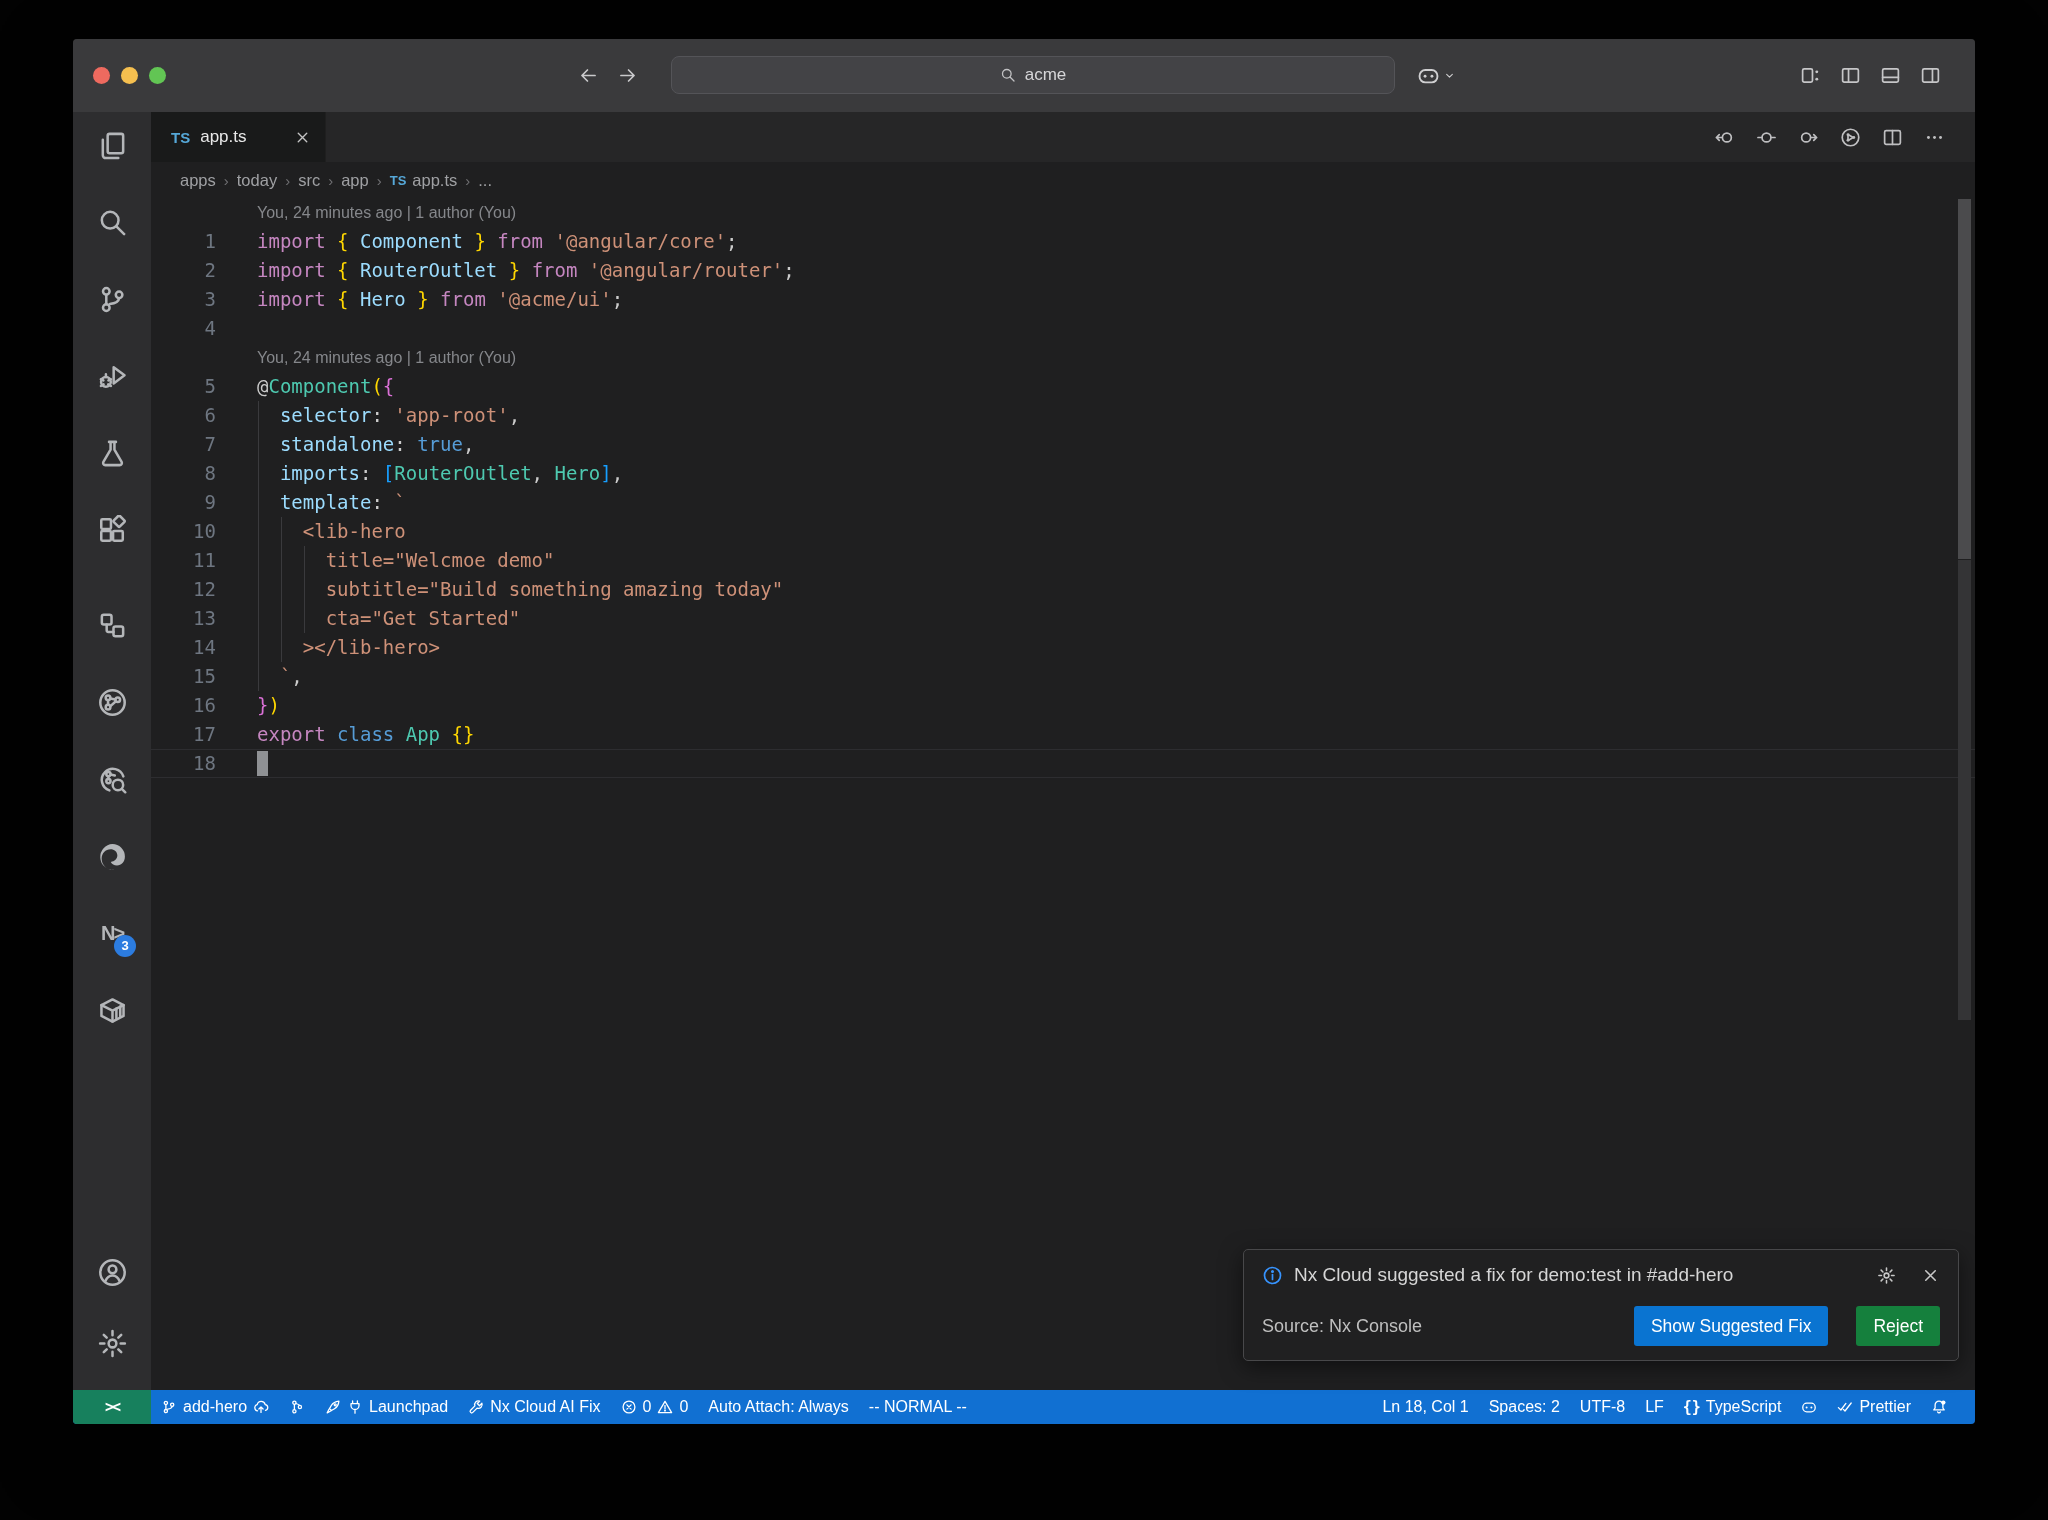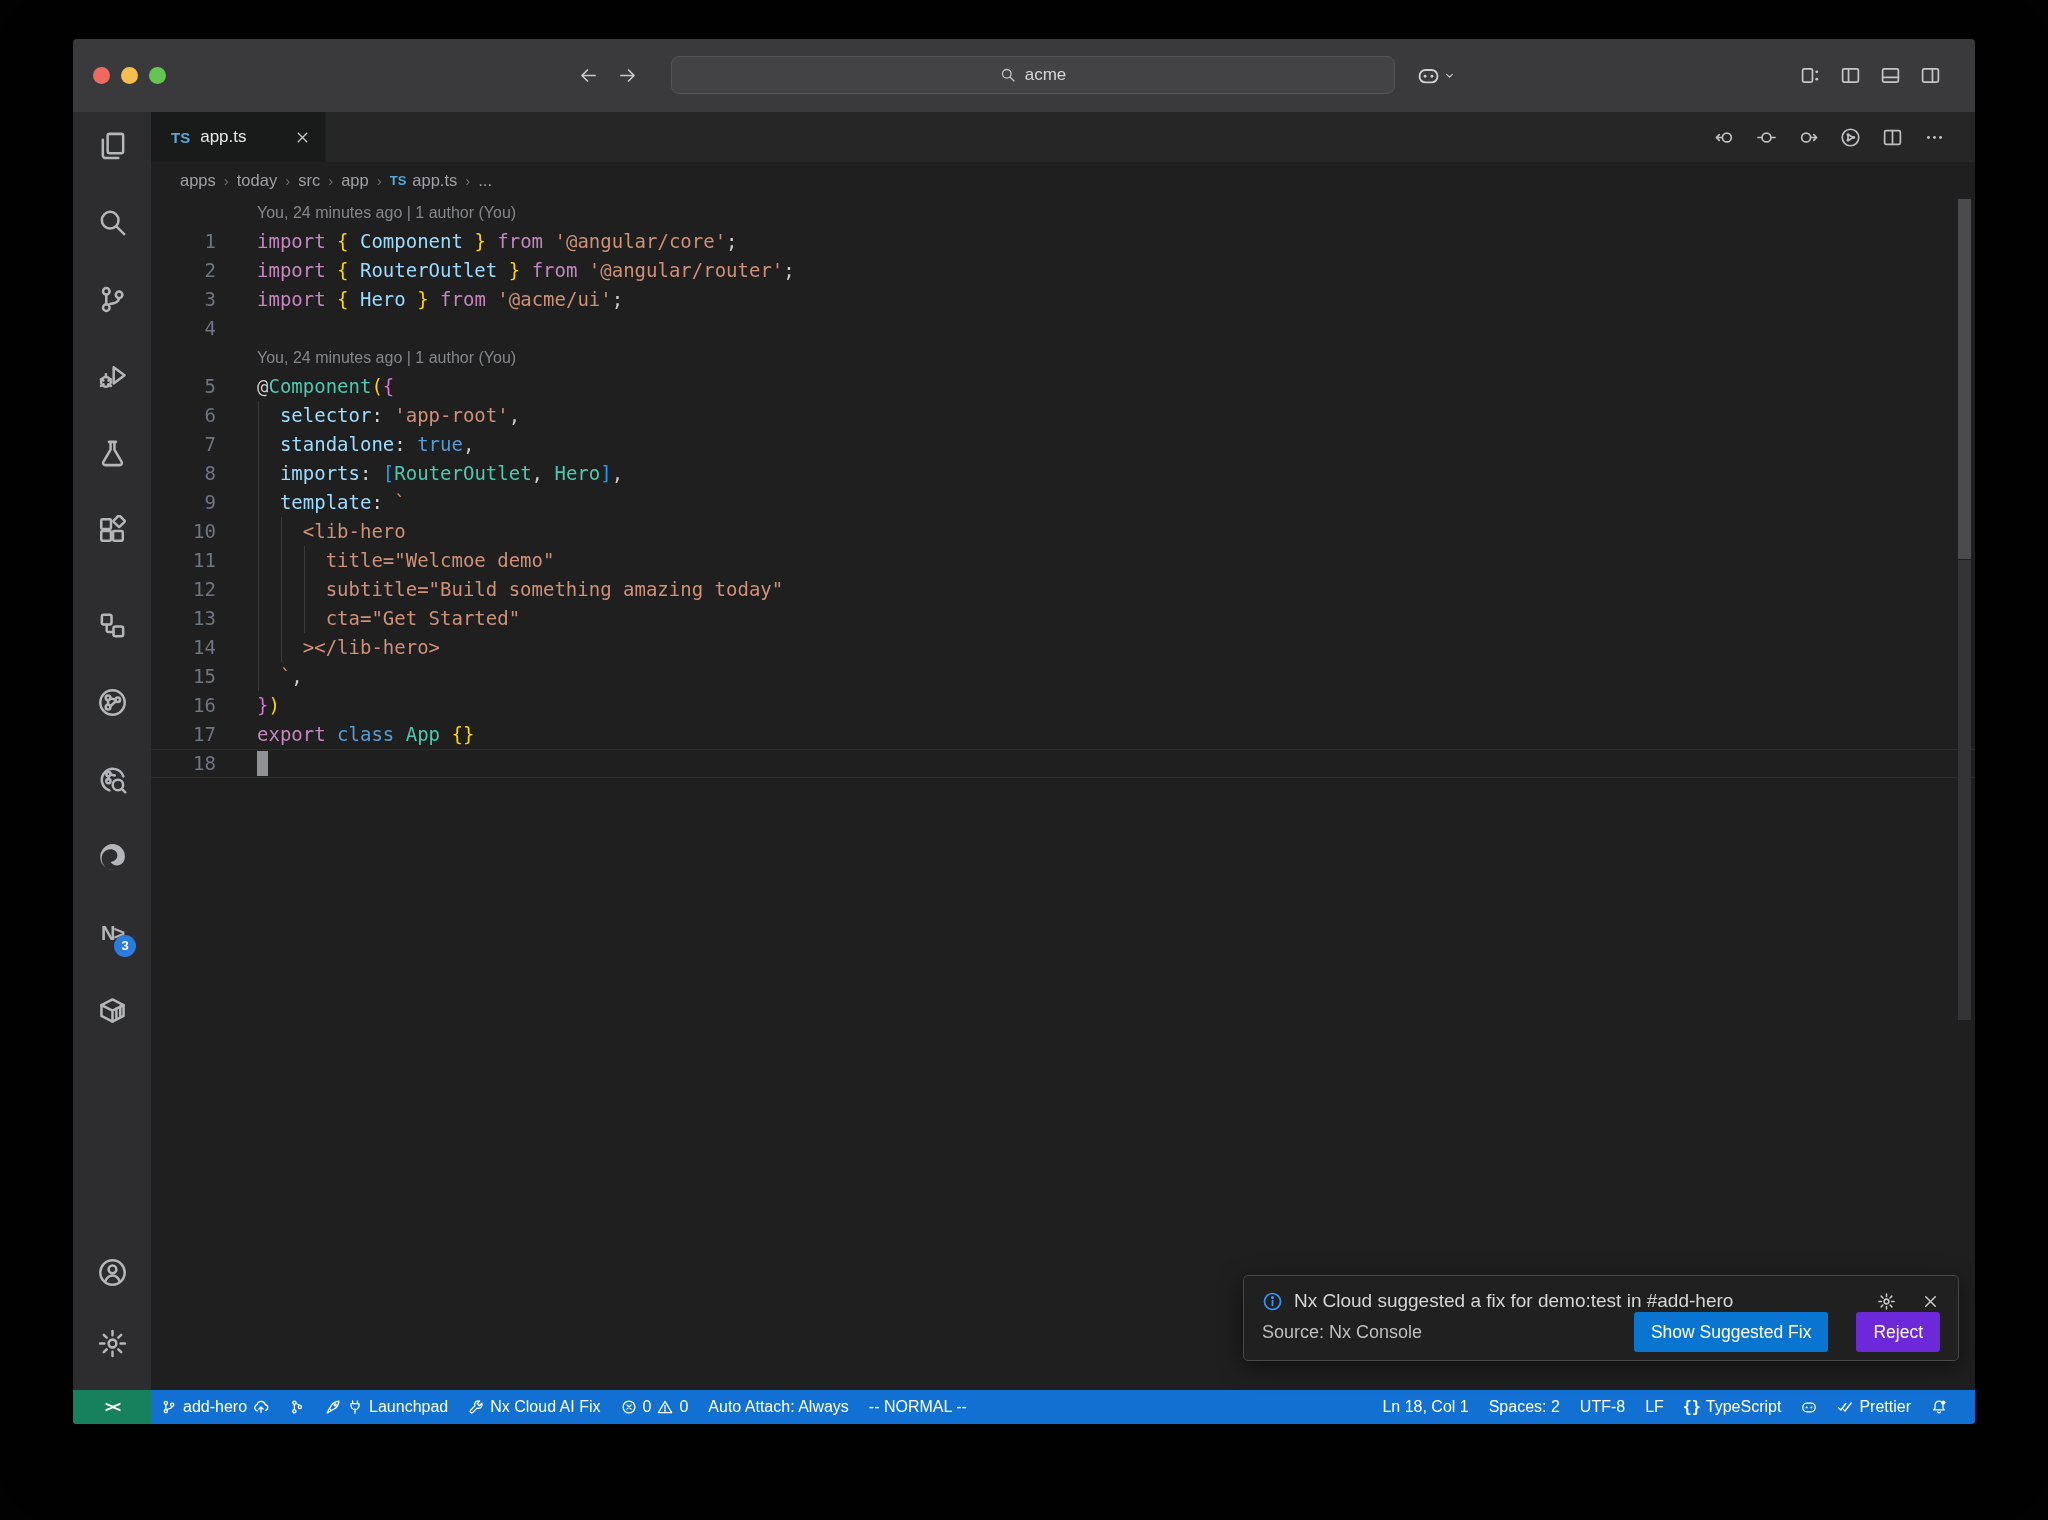--- a/index.html
+++ b/index.html
@@ -70,35 +70,35 @@
              color:#fff;font-size:16px;}
   .sb-left,.sb-right{display:flex;align-items:stretch;}
   .sb-right{margin-left:auto;padding-right:18px;}
   .sb-item{display:flex;align-items:center;gap:6px;padding:0 10px;}
   .sb-item .icon{width:16px;height:16px;}
   .sb-item.remote{width:78px;background:#17805d;justify-content:center;padding:0;box-sizing:border-box;}
   .remote-text{font:700 15px "DejaVu Sans Mono",monospace;letter-spacing:-2px;font-style:normal;}
   .braces-text{font:600 15px "DejaVu Sans Mono",monospace;font-style:normal;}
 
   
-  .toast{position:absolute;right:16px;bottom:63px;width:716px;height:86px;background:#202021;
+  .toast{position:absolute;right:16px;bottom:63px;width:716px;height:112px;background:#202021;
          border:1px solid #48484a;border-radius:5px;box-shadow:0 6px 22px rgba(0,0,0,.5);
          display:flex;flex-direction:column;justify-content:space-between;box-sizing:border-box;
          padding:14px 18px 14px 18px;z-index:5;}
   .toast-head{display:flex;align-items:center;gap:11px;color:#d6d6d6;font-size:19px;}
   .toast-head .t-info{width:21px;height:21px;color:#3794ff;}
   .toast-title{flex:1;}
   .toast-head .t-act{width:19px;height:19px;color:#c8c8c8;margin-left:14px;}
   .toast-foot{display:flex;align-items:center;}
   .toast-source{color:#bfbfbf;font-size:18px;}
   .toast-btns{margin-left:auto;display:flex;gap:28px;}
   .btn{border:none;border-radius:3px;font-family:"Liberation Sans",sans-serif;font-size:17.5px;
        height:40px;padding:0 17px;color:#fff;cursor:pointer;}
   .btn.primary{background:#0a74d1;}
-  .btn.secondary{background:#6d28d9;}
+  .btn.secondary{background:#15803d;}
 </style>
 </head>
 <body>
 
 <div class="stage">
   <div class="window">
 
     <div class="titlebar">
       <div class="traffic" id="traffic">
           <span class="light" style="background: rgb(238, 106, 95);"></span>

